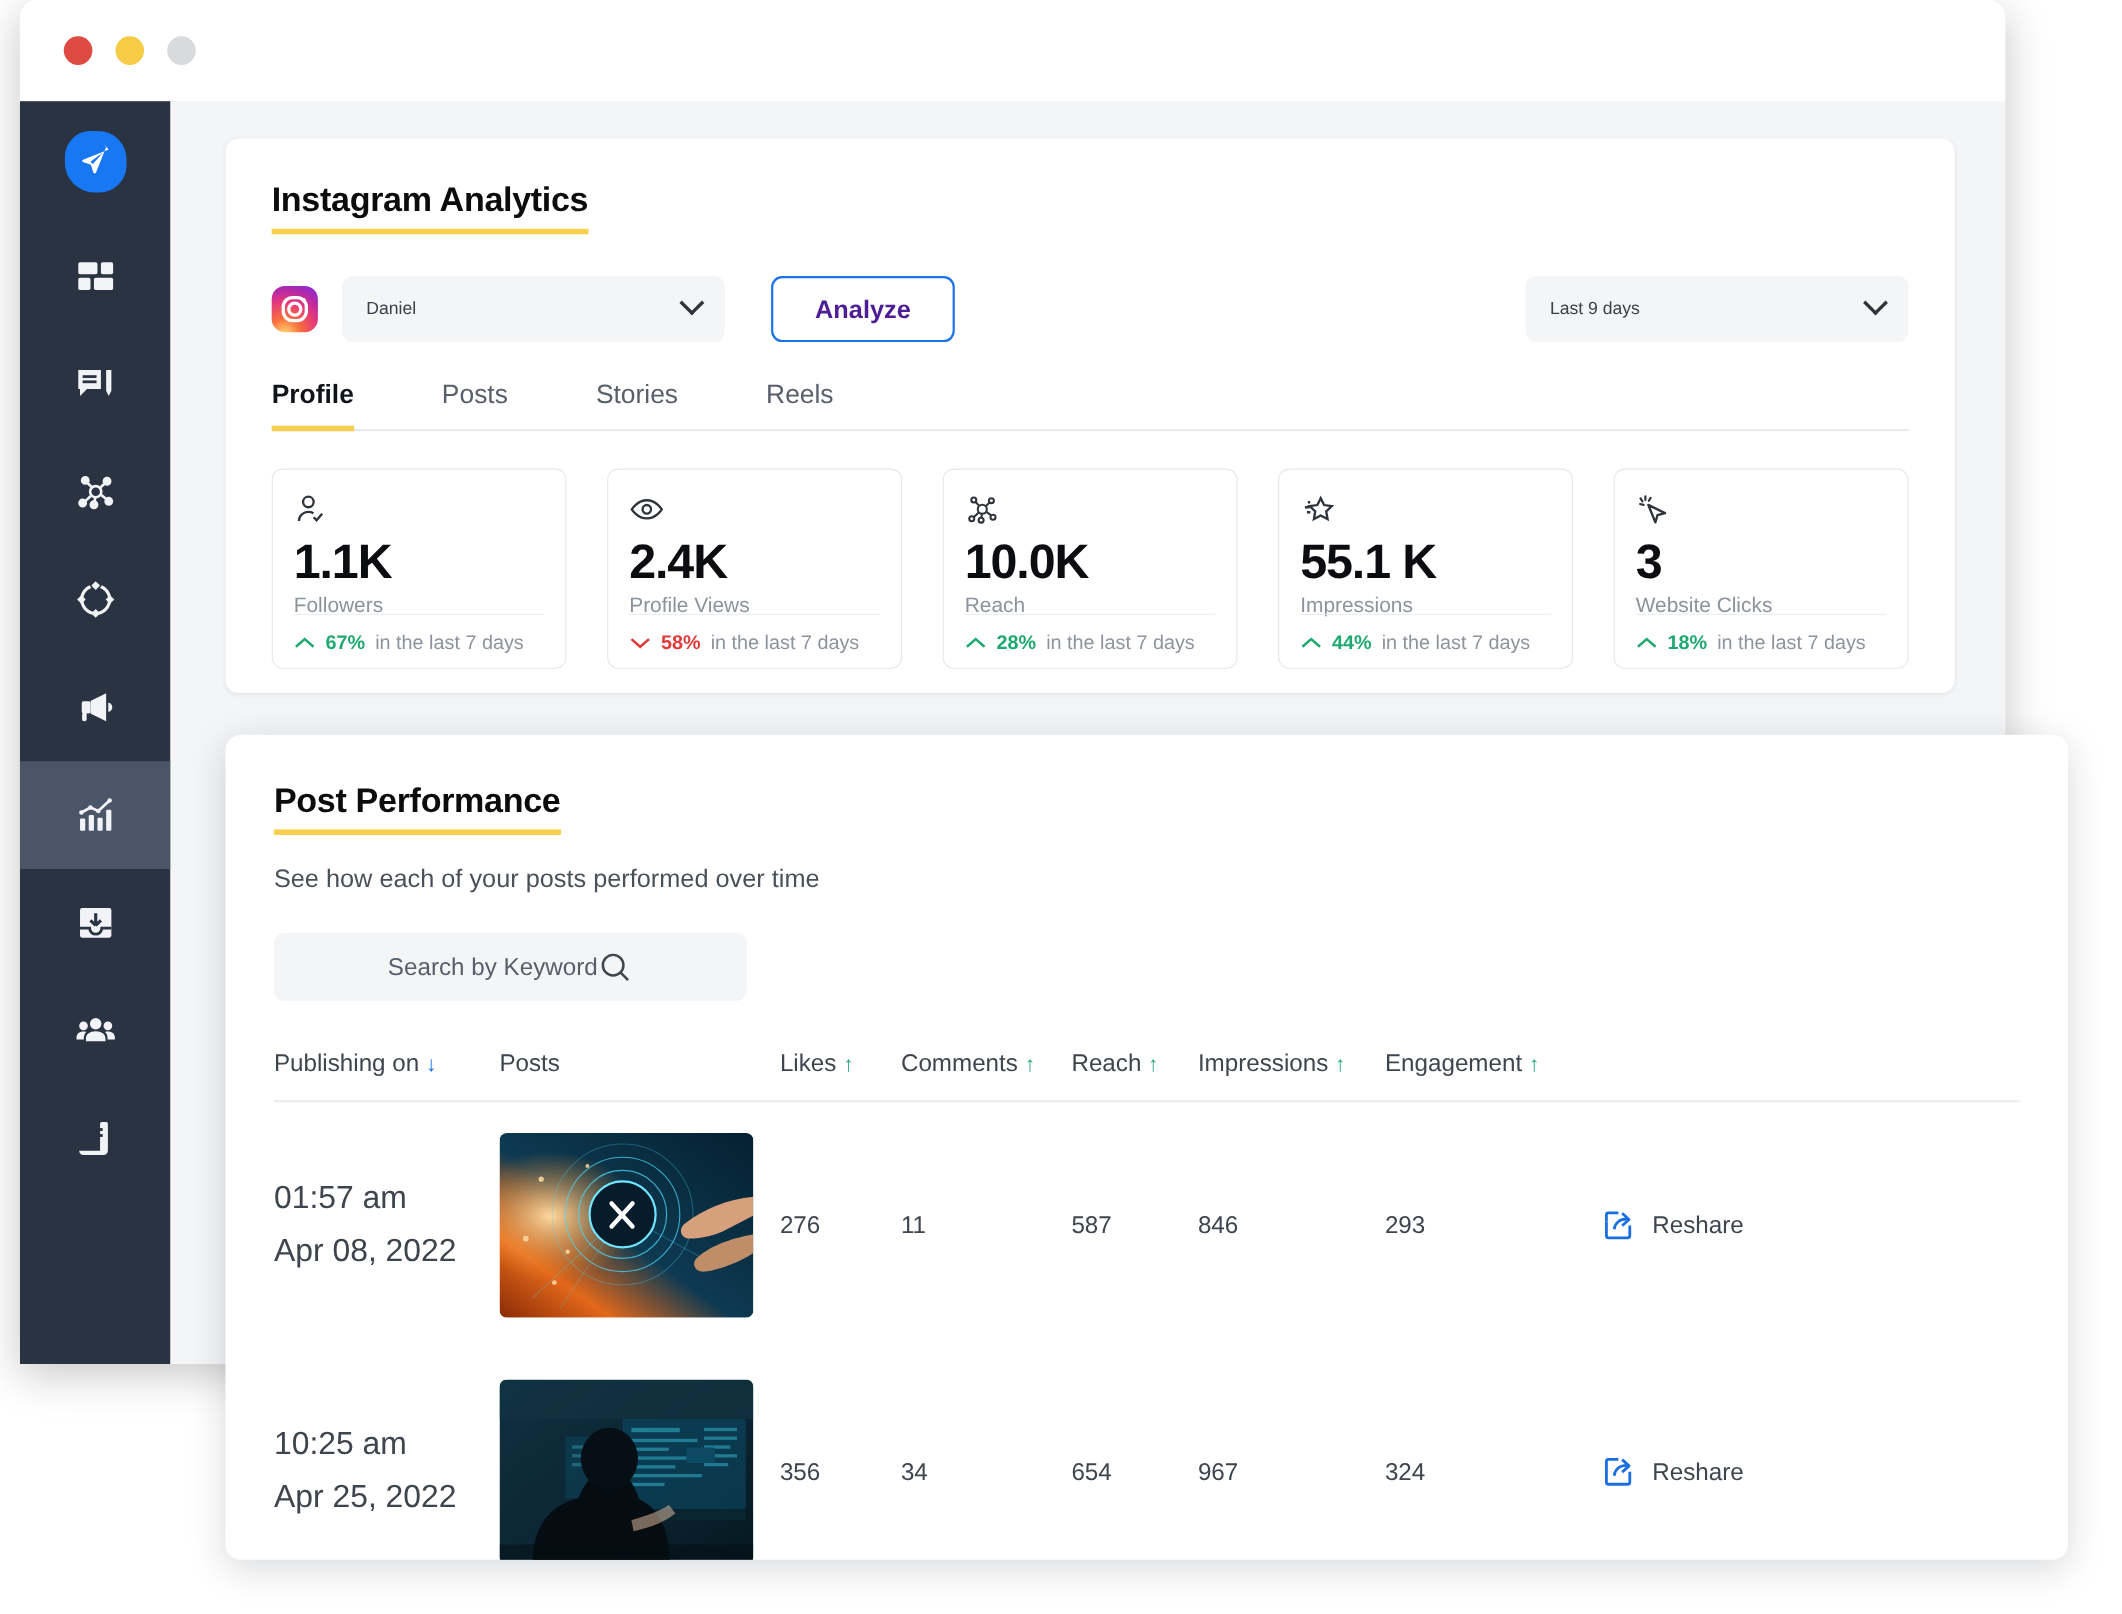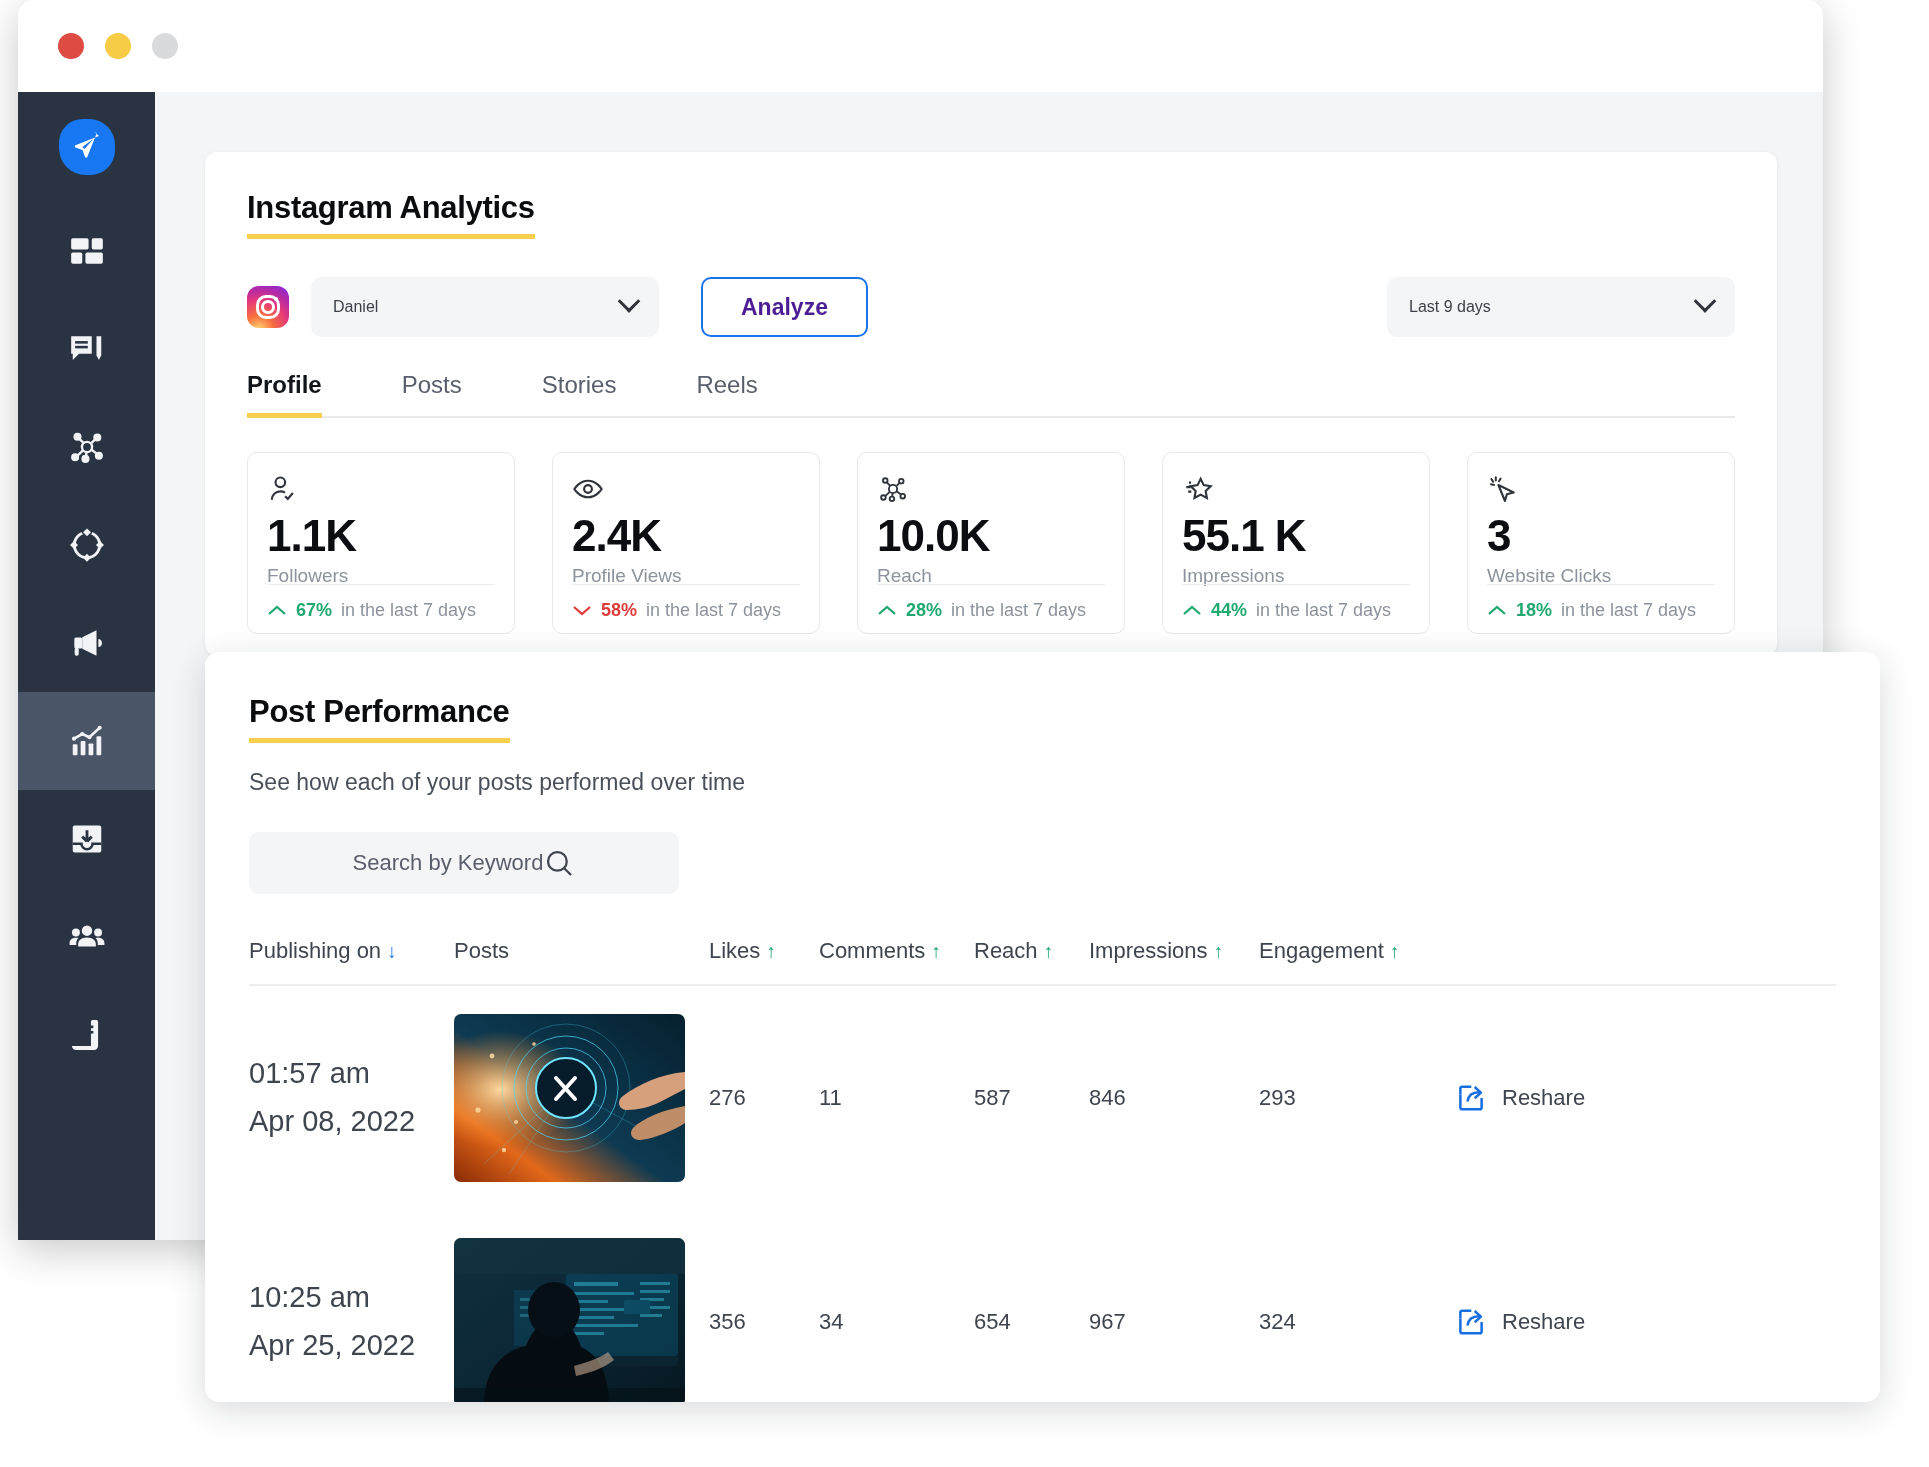--- a/index.html
+++ b/index.html
@@ -51,21 +51,21 @@
 
   
   .canvas {
     position:absolute; left:137px; top:92px;
     width:1668px; height:1148px;
     background:#f4f5f7;
   }
 
   
   .card-analytics {
-    position:absolute; left:205px; top:152px;
+    position:absolute; left:205px; top:126px;
     width:1572px; height:504px;
     background:#ffffff;
     border-radius:12px;
     box-shadow:0 1px 4px rgba(16,24,40,0.07);
   }
   .sec-title {
     display:inline-block;
     font-size:31px; font-weight:bold; color:#0b0c0e;
     letter-spacing:-0.3px;
     padding-bottom:8px;
@@ -123,21 +123,21 @@
   .metric .mdelta {
     position:absolute; left:19px; bottom:12px;
     display:flex; align-items:center; gap:9px;
     font-size:18px; color:#8d939c;
   }
   .metric .mdelta b { font-weight:bold; }
   .up { color:#1fa971; } .down { color:#df3b3b; }
 
   
   .card-posts {
-    position:absolute; left:205px; top:652px;
+    position:absolute; left:205px; top:668px;
     width:1675px; height:750px;
     background:#ffffff; border-radius:14px;
     box-shadow:0 8px 34px rgba(16,24,40,0.16);
     overflow:hidden;
   }
   .subtitle { font-size:23px; color:#4a5059; }
   .search {
     width:430px; height:62px; background:#f4f5f6; border-radius:10px;
     display:flex; align-items:center; justify-content:center;
     padding:0 24px; cursor:text;

